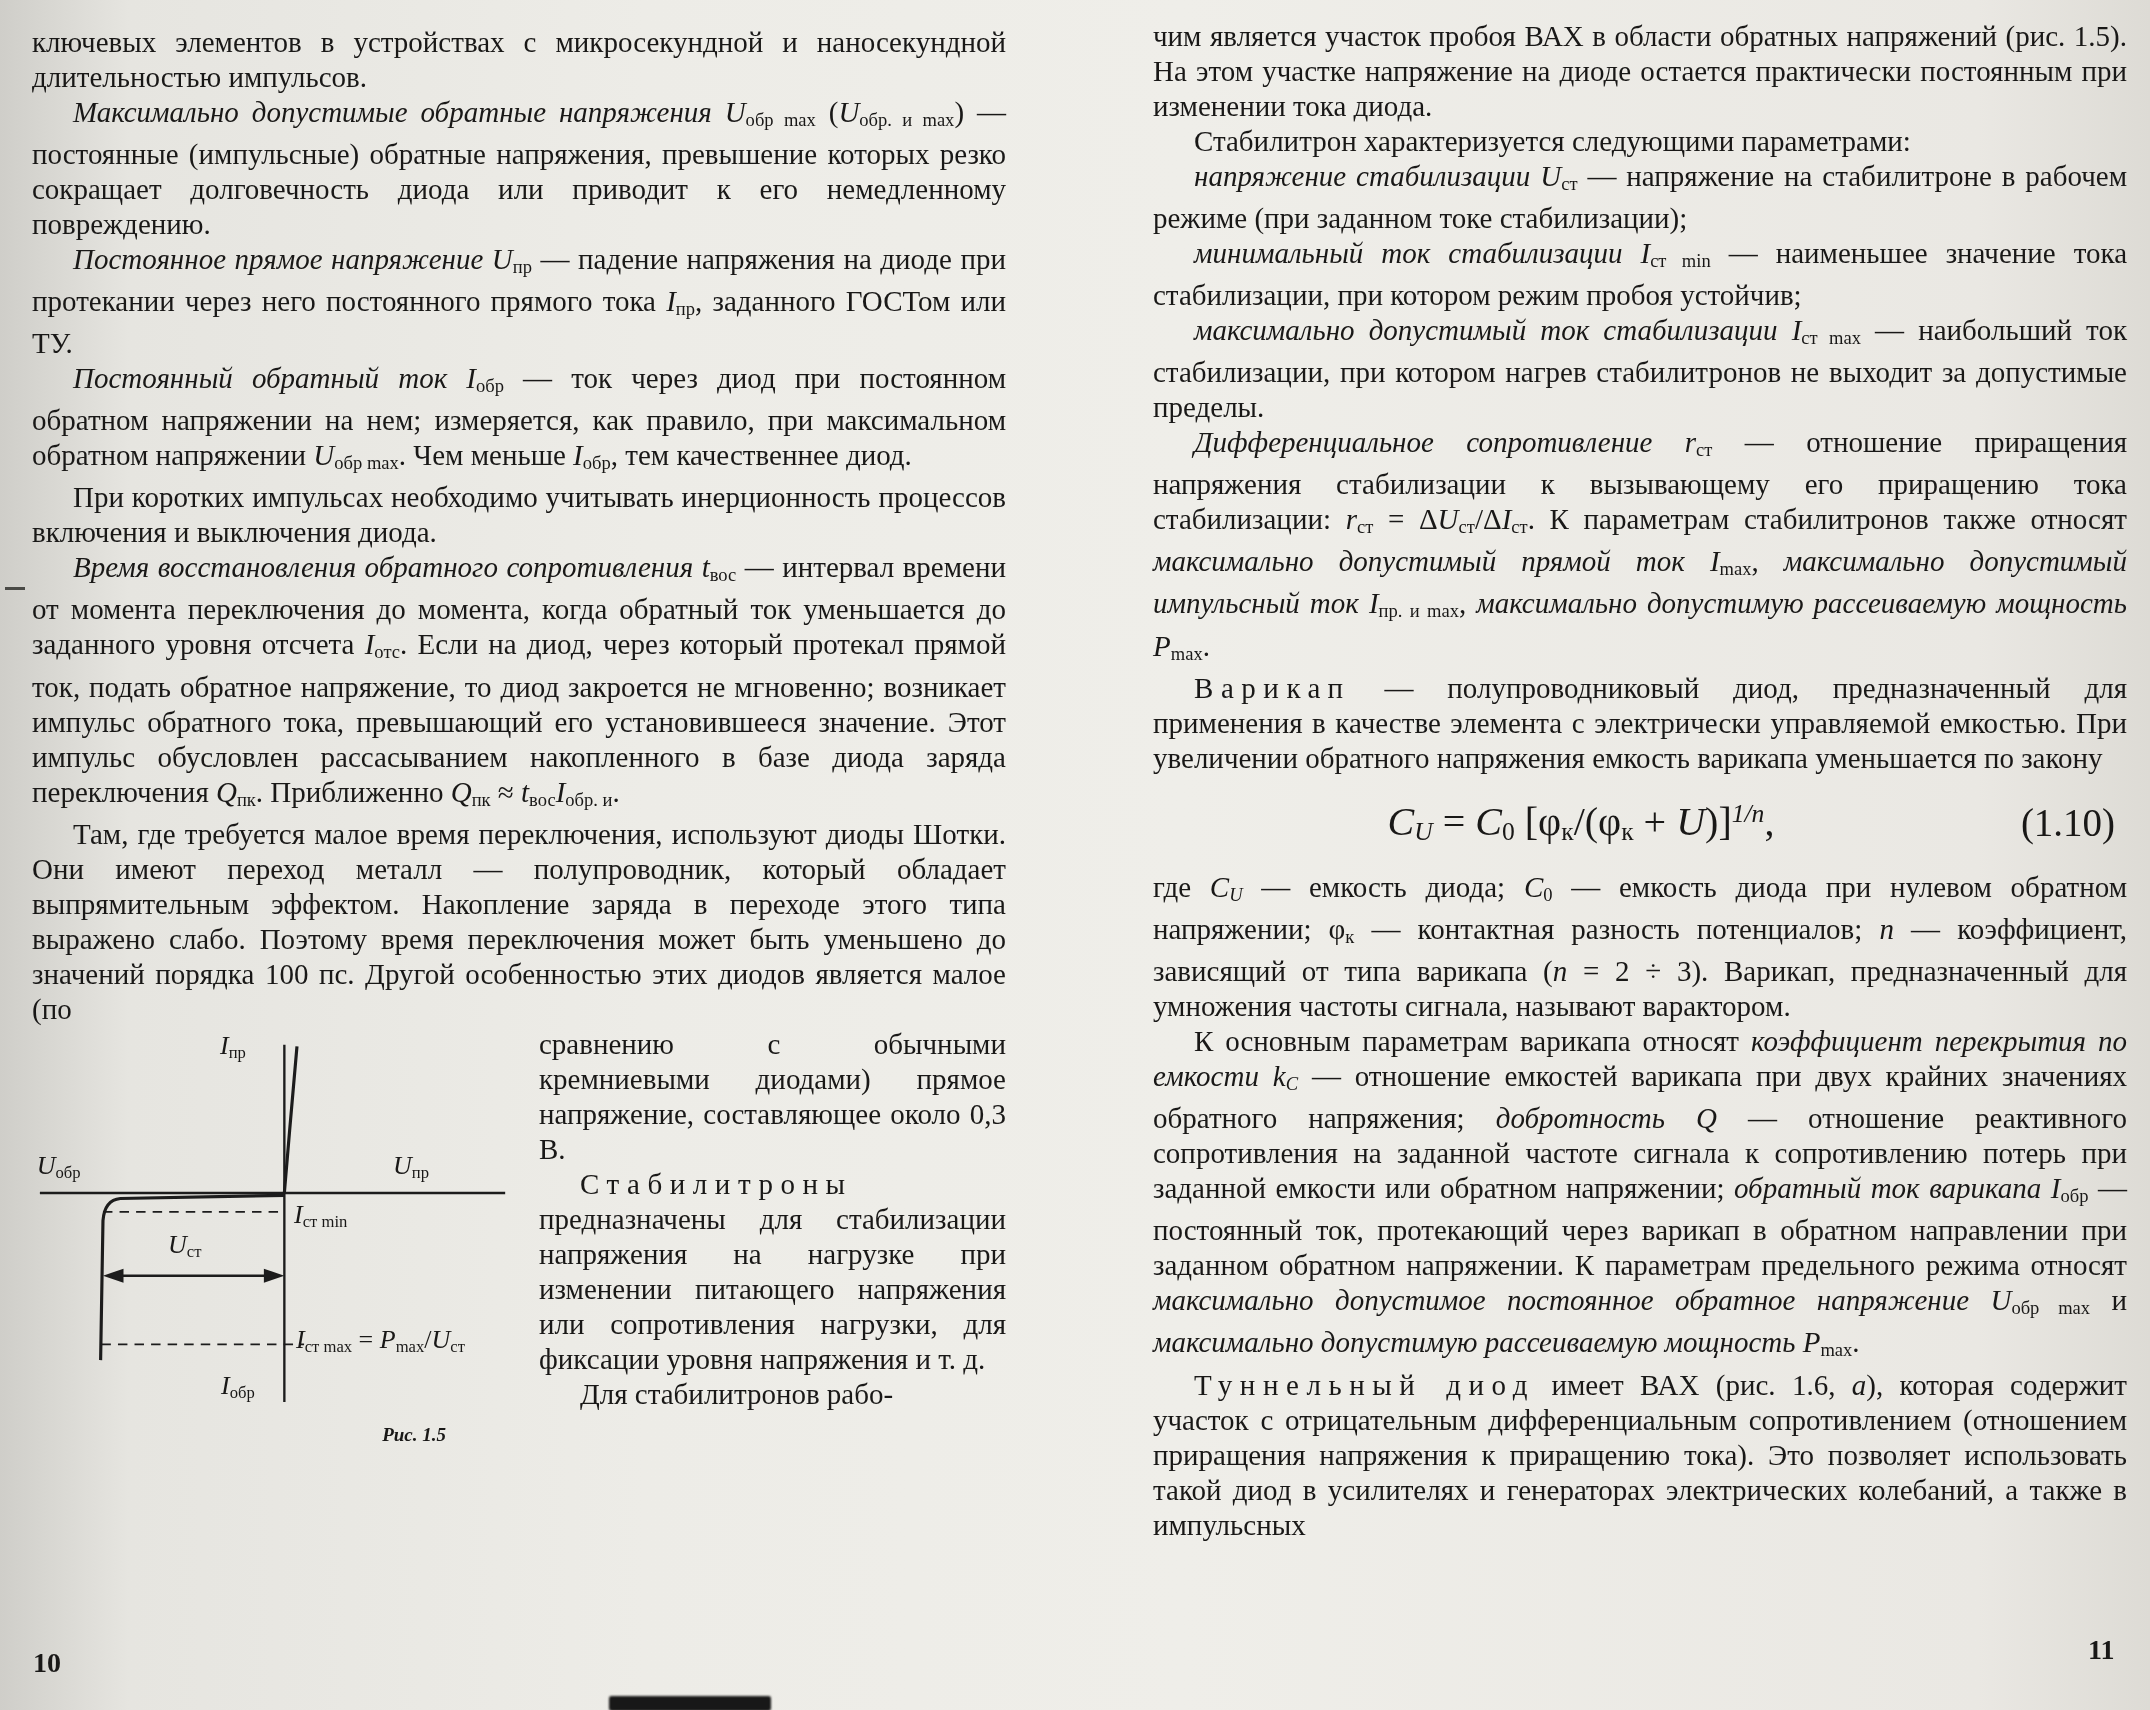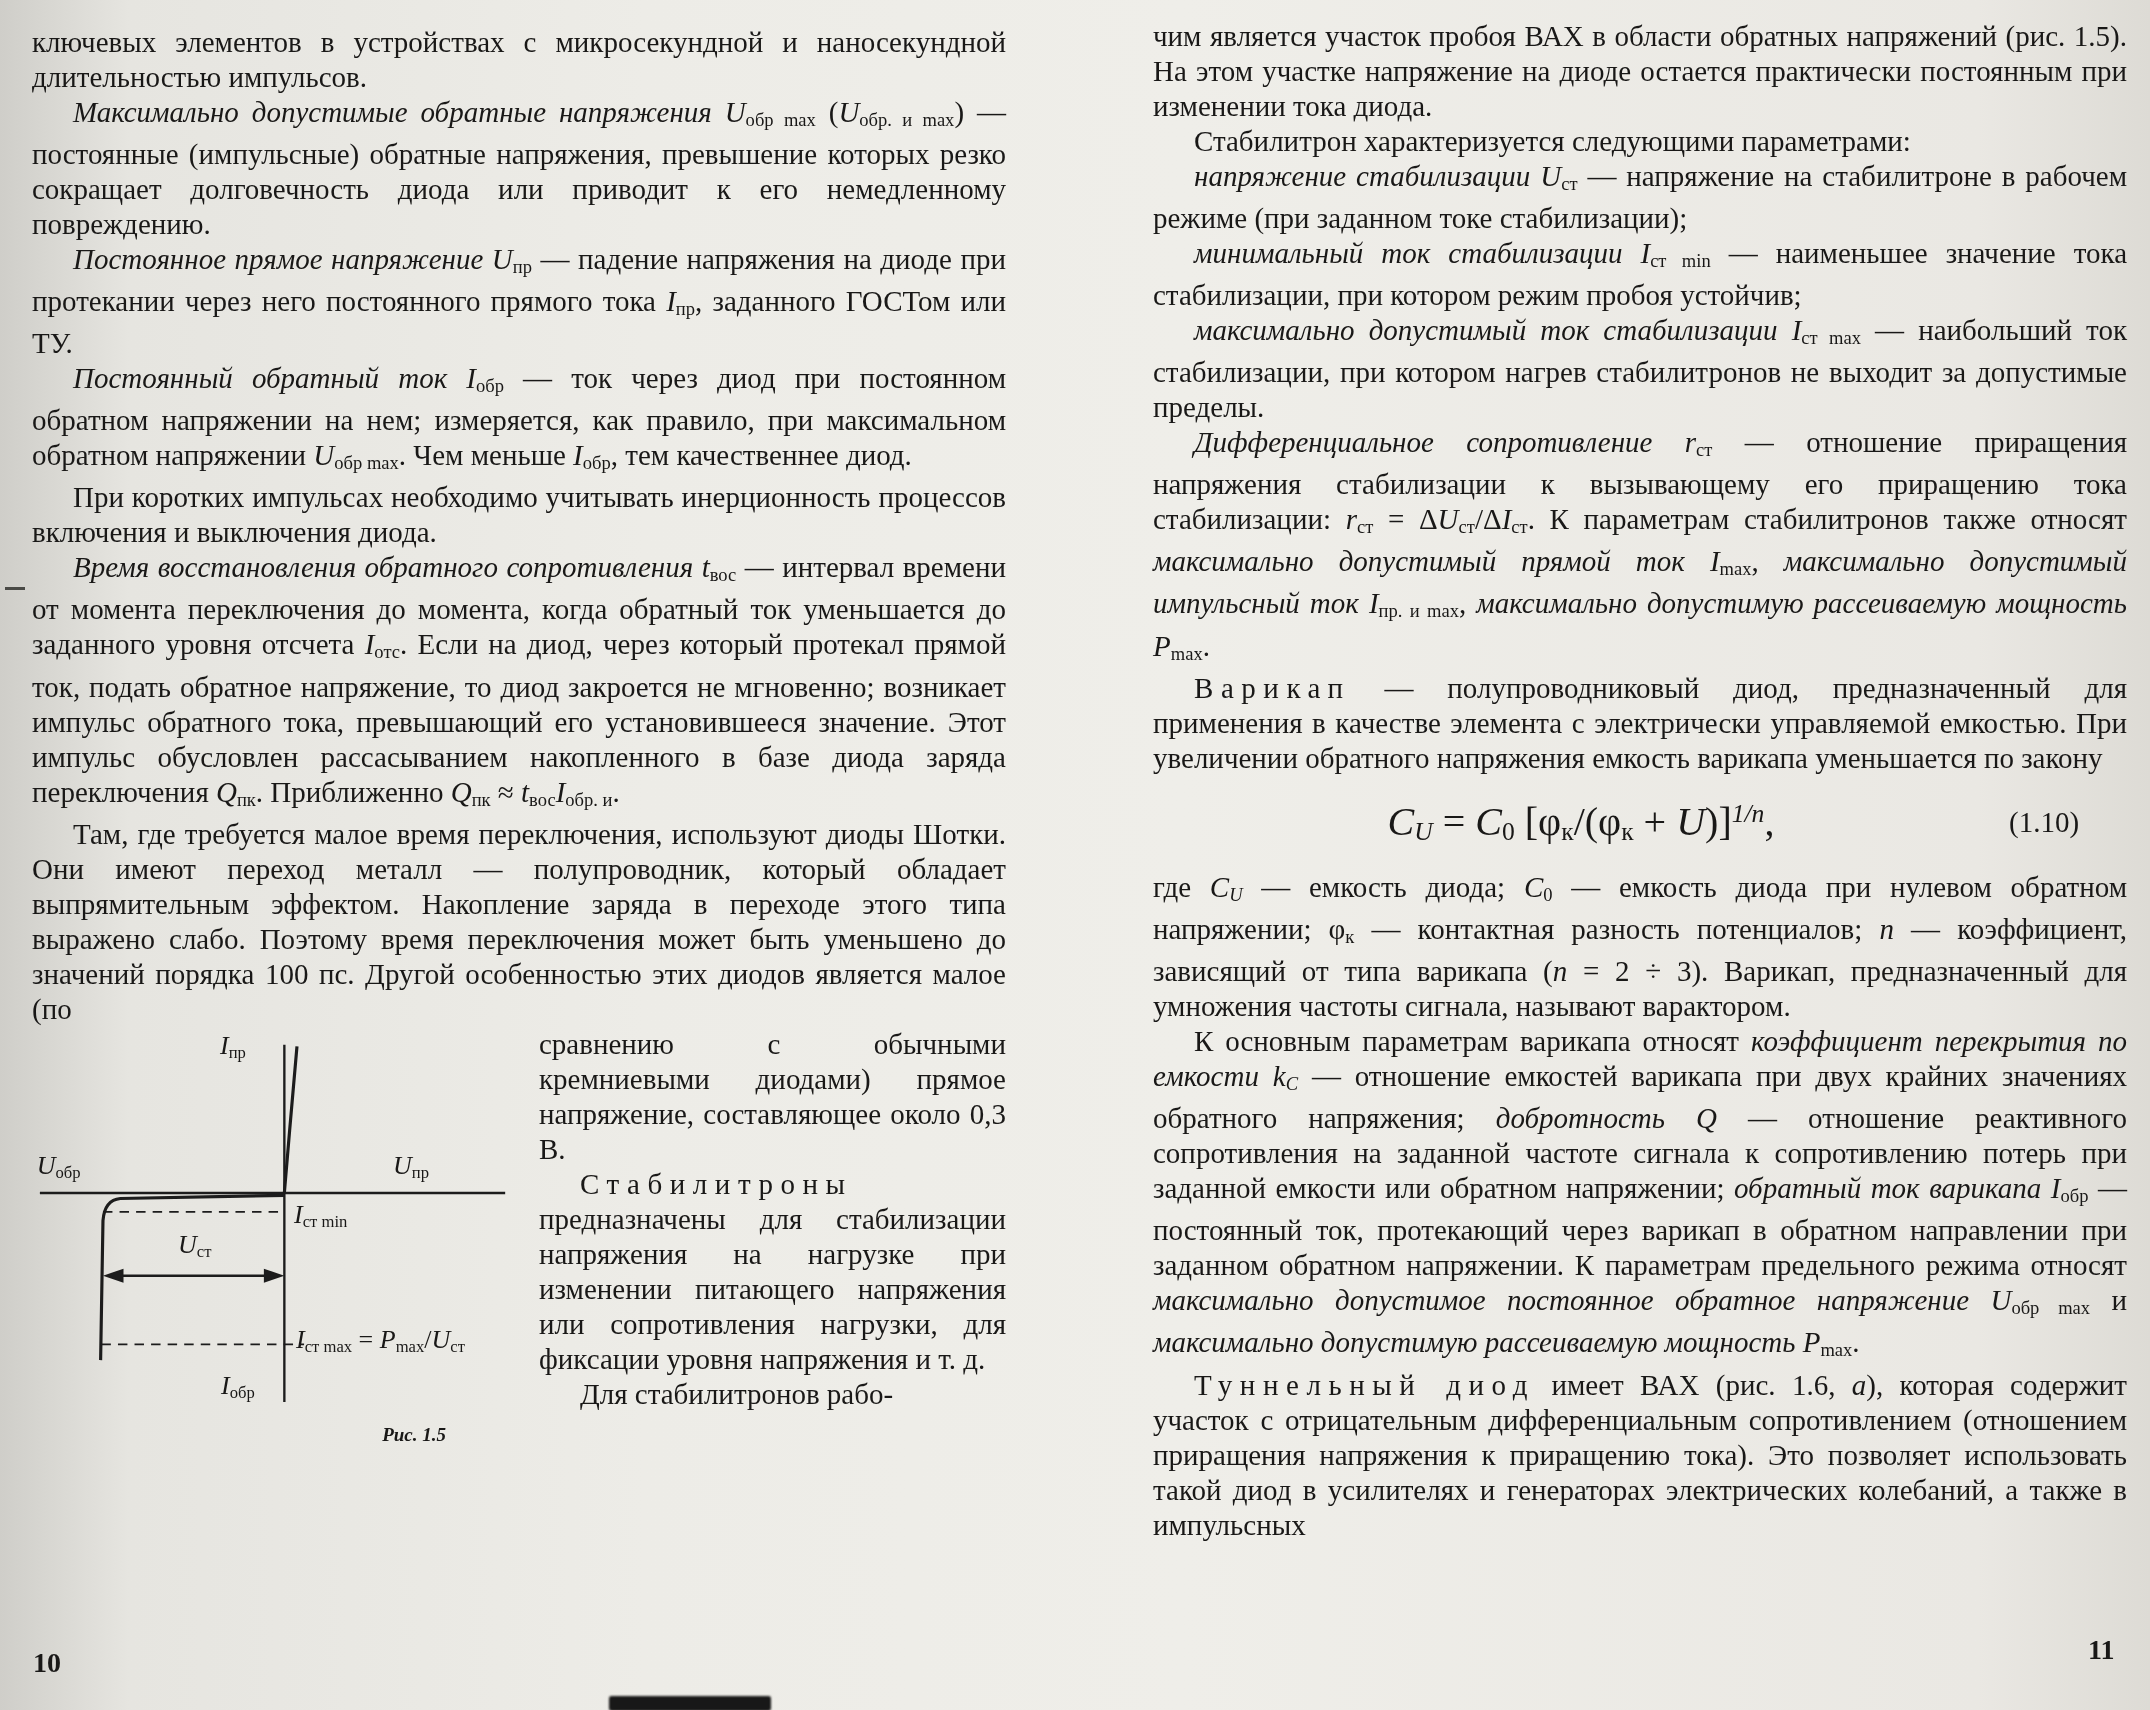--- a/index.html
+++ b/index.html
@@ -21,21 +21,21 @@
   .sup{font-size:64%;vertical-align:0.5em;letter-spacing:0;}
   
   .fig-section{overflow:hidden;}
   .figure{float:left;width:485px;margin:8px 22px 15px 0;position:relative;}
   .figure svg{display:block;}
   .flabel{position:absolute;font-size:26px;line-height:1;white-space:nowrap;}
   .caption{text-align:right;padding-right:71px;font-style:italic;font-weight:bold;font-size:19px;margin-top:3.2px;}
   
   .formula-row{display:flex;align-items:center;margin:20.5px 0 20.5px 0;text-align:left;}
   .formula{flex:1;text-align:center;font-size:40px;}
-  .eq-num{width:118px;text-align:left;font-size:29px;}
+  .eq-num{width:118px;text-align:center;font-size:39px;}
   .pagenum{position:absolute;font-size:28px;font-weight:bold;}
   #pn-left{left:33px;top:1647px;}
   #pn-right{left:2088px;top:1634px;}
   .artifact-bar{position:absolute;left:609px;top:1696px;width:162px;height:15px;background:#181818;border-radius:2.4px;filter:blur(0.8px);}
   .artifact-dash{position:absolute;left:4.7px;top:587px;width:20.5px;height:3.2px;background:#4a4a46;}
 </style>
 </head>
 <body>
 
 <div class="page" id="page-left">
@@ -64,21 +64,21 @@
         <line x1="88" y1="392" x2="345" y2="392" stroke="#1c1c1c" stroke-width="2.5" stroke-dasharray="12 9"></line>
 
         <line x1="100" y1="305" x2="310" y2="305" stroke="#1c1c1c" stroke-width="3"></line>
         <polygon points="90,305 116,296 116,314" fill="#1c1c1c"></polygon>
         <polygon points="320,305 294,296 294,314" fill="#1c1c1c"></polygon>
       </svg>
       <div class="flabel" style="left:188px;top:-1.6px;"><span class="it">I</span><span class="sub">пр</span></div>
       <div class="flabel" style="left:4.7px;top:118px;"><span class="it">U</span><span class="sub">обр</span></div>
       <div class="flabel" style="left:262px;top:167px;"><span class="it">I</span><span class="sub">ст min</span></div>
       <div class="flabel" style="left:361px;top:118px;"><span class="it">U</span><span class="sub">пр</span></div>
-      <div class="flabel" style="left:146px;top:197px;"><span class="it">U</span><span class="sub">ст</span></div>
+      <div class="flabel" style="left:136px;top:197px;"><span class="it">U</span><span class="sub">ст</span></div>
       <div class="flabel" style="left:264px;top:292px;"><span class="it">I</span><span class="sub">ст max</span><span> = </span><span class="it">P</span><span class="sub">max</span><span>/</span><span class="it">U</span><span class="sub">ст</span></div>
       <div class="flabel" style="left:189px;top:338px;"><span class="it">I</span><span class="sub">обр</span></div>
       <div class="caption">Рис. 1.5</div>
     </div>
     <p class="noind"><span>сравнению с обычными кремниевыми диодами) прямое напряжение, составляющее около 0,3 В.</span></p>
     <p class="ind"><span class="sp">Стабилитроны</span><span> предназначены для стабилизации напряжения на нагрузке при изменении питающего напряжения или сопротивления нагрузки, для фиксации уровня напряжения и т. д.</span></p>
     <p class="ind"><span>Для стабилитронов рабо-</span></p>
   </div>
 </div>
 

